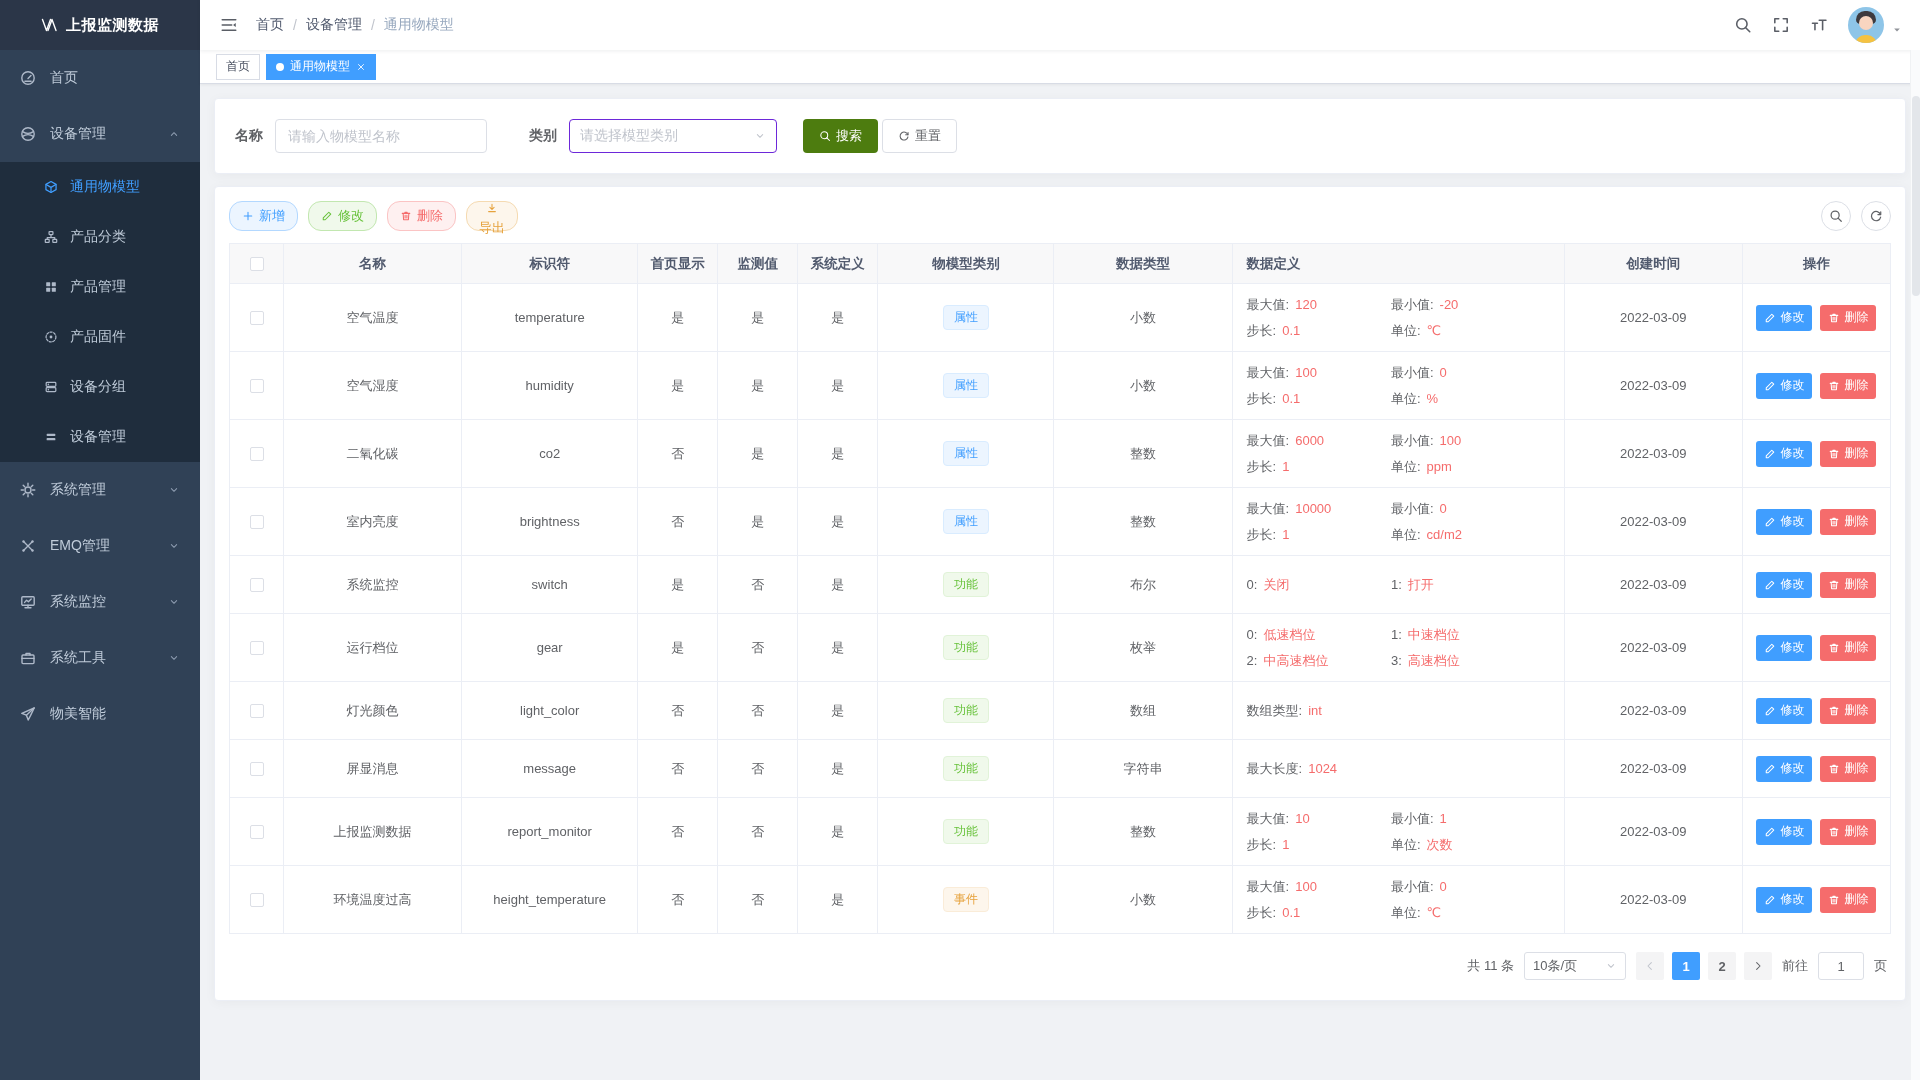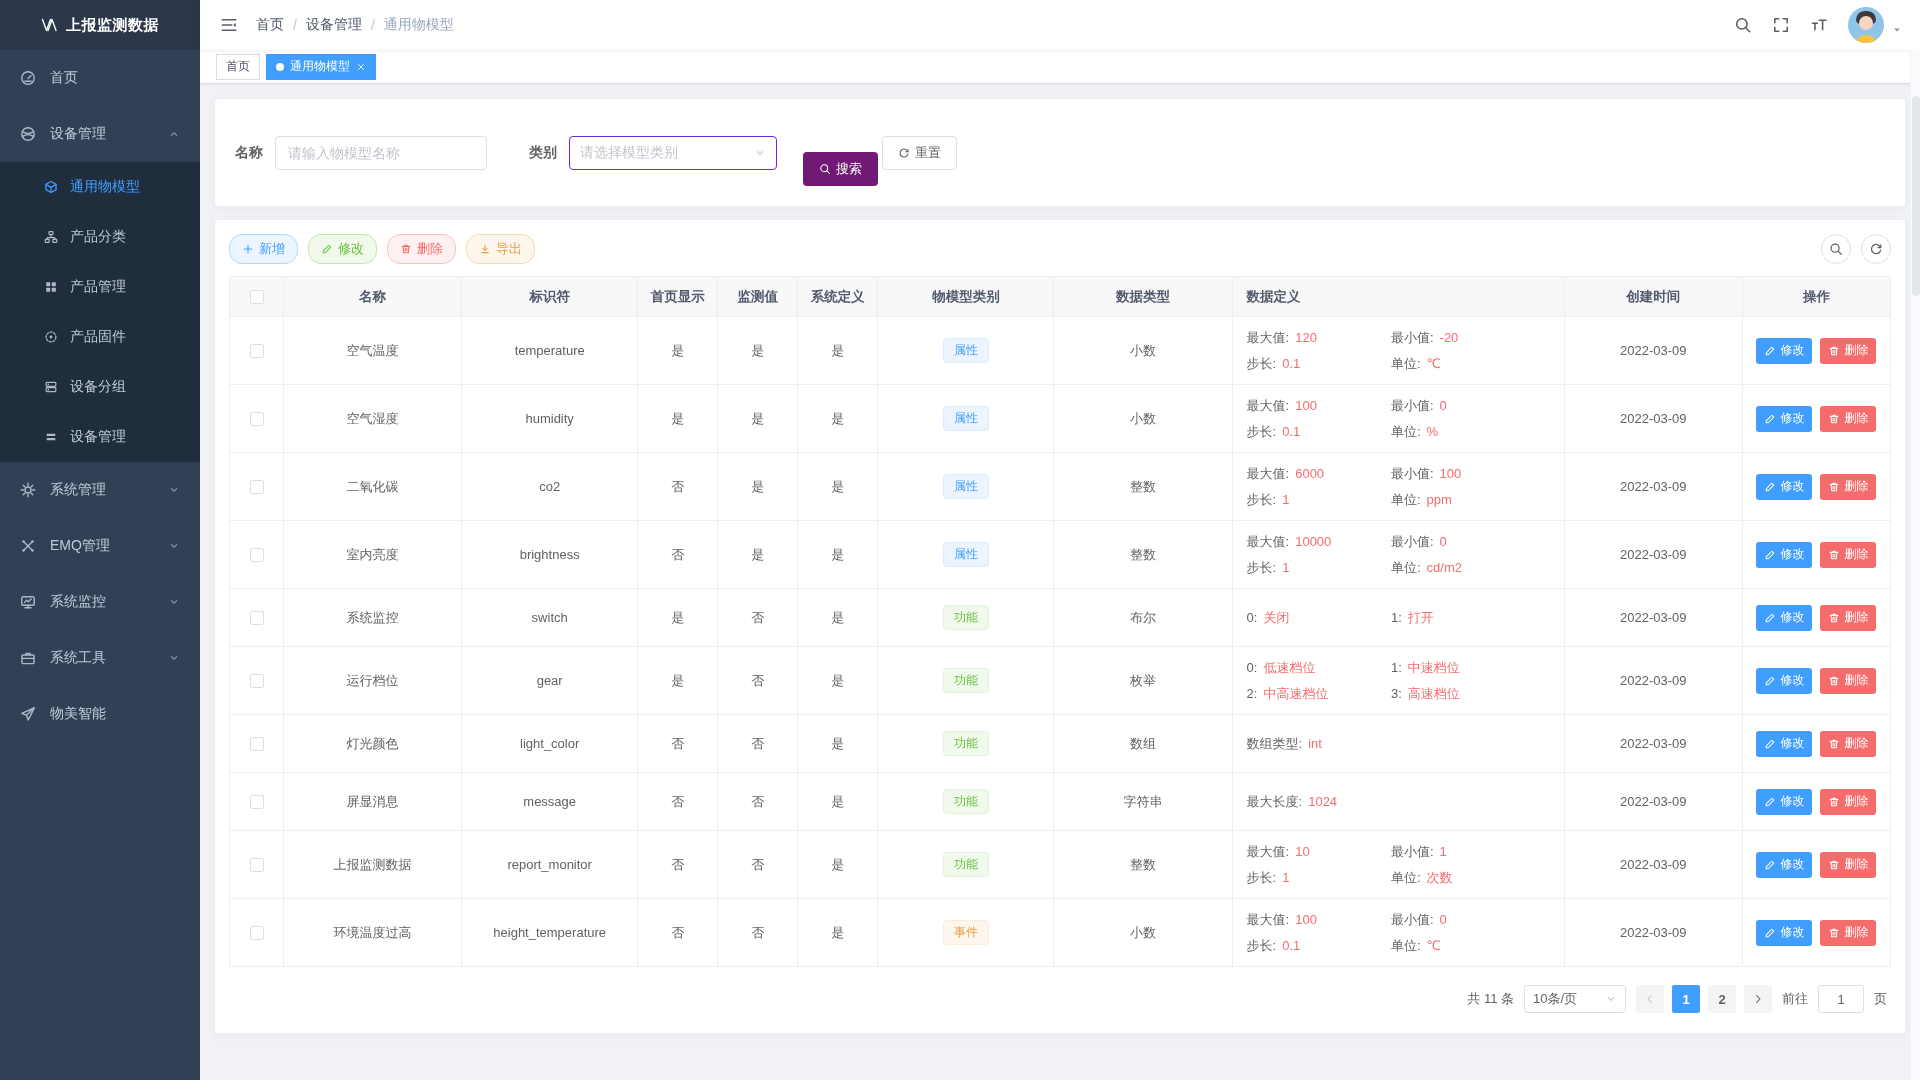--- a/index.html
+++ b/index.html
@@ -50,31 +50,31 @@
   
   .filter-card{padding:20px;display:flex;align-items:center;margin-bottom:12px;}
   .filter-label{font-weight:700;color:#606266;font-size:14px;margin-right:12px;}
   .filter-label.ml{margin-left:42px;}
   .filter-input{width:212px;height:34px;border:1px solid #dcdfe6;border-radius:4px;padding:0 12px;font-size:14px;color:#606266;outline:none;}
   .filter-input::placeholder{color:#c0c4cc;}
   .select{width:208px;height:34px;border:1px solid #6d28d9;border-radius:4px;display:flex;align-items:center;justify-content:space-between;padding:0 10px;cursor:pointer;background:#fff;}
   .select-placeholder{color:#c0c4cc;font-size:14px;}
   .muted{color:#c0c4cc;}
   .btn{height:34px;padding:0 15px;border-radius:4px;font-size:13px;display:inline-flex;align-items:center;gap:5px;border:1px solid transparent;cursor:pointer;background:none;}
-  .btn-primary{background:#701a75;color:#fff;margin-left:26px;margin-top:33px;}
+  .btn-primary{background:#4d7c0f;color:#fff;margin-left:26px;}
   .btn-default{background:#fff;border-color:#dcdfe6;color:#606266;margin-left:4px;}
 
   
   .table-card{padding:14px 14px 0;}
   .toolbar{display:flex;align-items:center;margin-bottom:12px;}
   .tb-btn{height:30px;padding:0 12px;border-radius:13px;font-size:13px;display:inline-flex;align-items:center;gap:5px;border:1px solid;cursor:pointer;margin-right:10px;}
   .tb-add{color:#409eff;background:#ecf5ff;border-color:#b3d8ff;}
   .tb-edit{color:#67c23a;background:#f0f9eb;border-color:#c2e7b0;}
   .tb-del{color:#f56c6c;background:#fef0f0;border-color:#fbc4c4;}
-  .tb-export{color:#e6a23c;background:#fdf6ec;border-color:#f5dab1;}
+  .tb-export{color:#e6a23c;background:#fdf6ec;border-color:#f5dab1;flex-direction:column;}
   .toolbar-right{margin-left:auto;display:flex;gap:10px;}
   .circle-btn{width:30px;height:30px;border-radius:50%;border:1px solid #dcdfe6;background:#fff;display:flex;align-items:center;justify-content:center;color:#606266;cursor:pointer;}
 
   table.data-table{width:100%;border-collapse:collapse;table-layout:fixed;font-size:13px;color:#606266;}
   .data-table th,.data-table td{border:1px solid #ebeef5;}
   .data-table th{background:#f8f8f9;color:#515a6e;font-weight:700;height:40px;text-align:center;font-size:13.5px;}
   .data-table td{text-align:center;height:58px;padding:10px 8px;background:#fff;}
   .data-table th.left,.data-table td.left{text-align:left;padding-left:14px;padding-right:10px;}
   .checkbox{display:inline-block;width:14px;height:14px;border:1px solid #dcdfe6;border-radius:2px;background:#fff;vertical-align:middle;cursor:pointer;}
   .tag-pill{display:inline-block;padding:3px 10px;font-size:12px;border-radius:4px;border:1px solid;line-height:1.4;}

